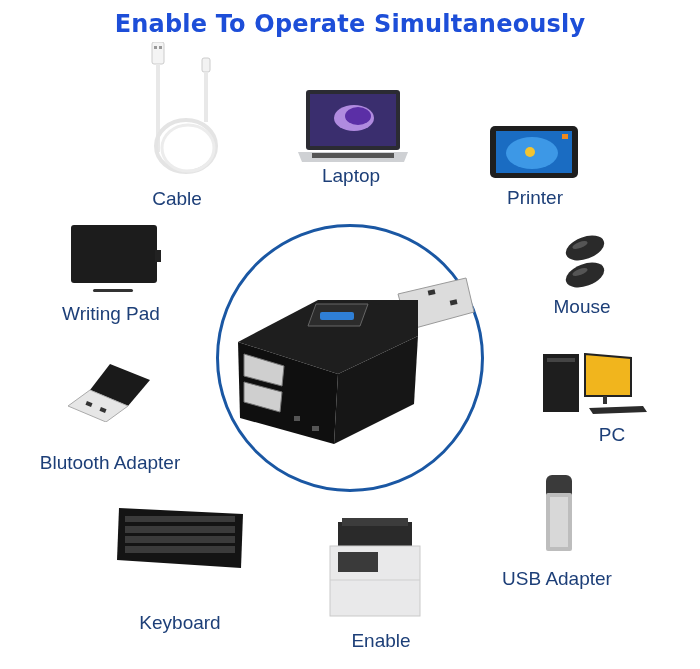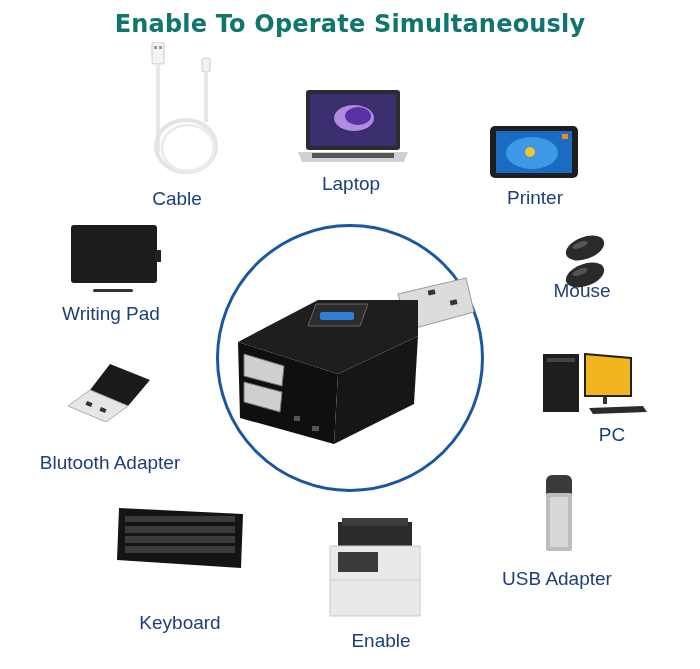--- a/index.html
+++ b/index.html
@@ -1,17 +1,17 @@
 <!DOCTYPE html>
 <html><head>
 <meta charset="utf-8">
 <style>
   html, body { margin:0; padding:0; background:#fff; }
   body { width:700px; height:669px; position:relative; overflow:hidden; font-family:"Liberation Sans", sans-serif; }
-  .title { position:absolute; left:0; top:10px; width:700px; text-align:center; font-family:"DejaVu Sans", sans-serif; font-weight:bold; font-size:24px; color:#0f766e; letter-spacing:0.2px; }
+  .title { position:absolute; left:0; top:10px; width:700px; text-align:center; font-family:"DejaVu Sans", sans-serif; font-weight:bold; font-size:24px; color:#1d4ed8; letter-spacing:0.2px; }
   .label { position:absolute; font-size:19px; color:#1d3f78; white-space:nowrap; transform:translateX(-50%); }
   .item { position:absolute; }
   .circle { position:absolute; left:216px; top:224px; width:262px; height:262px; border:3px solid #1a57a3; border-radius:50%; background:#fff; }
 </style>
 </head>
 <body>
 
 <div class="title">Enable To Operate Simultaneously</div>
 
 <svg class="item" style="left:140px;top:42px" width="90" height="140" viewBox="0 0 90 140">
@@ -27,21 +27,21 @@
 <div class="label" style="left:177px;top:188px">Cable</div>
 
 <svg class="item" style="left:296px;top:88px" width="114" height="82" viewBox="0 0 114 82">
   <rect x="10" y="2" width="94" height="60" rx="3" fill="#2b2b33"></rect>
   <rect x="14" y="6" width="86" height="52" fill="#3a2e6e"></rect>
   <ellipse cx="58" cy="30" rx="20" ry="13" fill="#b08bdf"></ellipse>
   <ellipse cx="62" cy="28" rx="13" ry="9" fill="#5b2fa6"></ellipse>
   <path d="M2 64 H112 L108 74 H6 Z" fill="#cfd1d4"></path>
   <rect x="16" y="65" width="82" height="5" fill="#555"></rect>
 </svg>
-<div class="label" style="left:351px;top:173px">Laptop</div>
+<div class="label" style="left:351px;top:165px">Laptop</div>
 
 <svg class="item" style="left:490px;top:126px" width="88" height="52" viewBox="0 0 88 52">
   <rect x="0" y="0" width="88" height="52" rx="5" fill="#1e1e1e"></rect>
   <rect x="6" y="5" width="76" height="42" fill="#1a6cc2"></rect>
   <ellipse cx="42" cy="27" rx="26" ry="16" fill="#3d98e6"></ellipse>
   <circle cx="40" cy="26" r="5" fill="#f3c431"></circle>
   <rect x="72" y="8" width="6" height="5" fill="#f08a1f"></rect>
 </svg>
 <div class="label" style="left:535px;top:187px">Printer</div>
 
@@ -51,21 +51,21 @@
   <rect x="22" y="64" width="40" height="3" rx="1.5" fill="#333"></rect>
 </svg>
 <div class="label" style="left:111px;top:303px">Writing Pad</div>
 
 <svg class="item" style="left:560px;top:234px" width="50" height="58" viewBox="0 0 50 58">
   <ellipse cx="25" cy="14" rx="20" ry="11" fill="#2a2a2a" transform="rotate(-20 25 14)"></ellipse>
   <ellipse cx="25" cy="41" rx="20" ry="11" fill="#2a2a2a" transform="rotate(-20 25 41)"></ellipse>
   <ellipse cx="20" cy="11" rx="8" ry="3" fill="#555" transform="rotate(-20 20 11)"></ellipse>
   <ellipse cx="20" cy="38" rx="8" ry="3" fill="#555" transform="rotate(-20 20 38)"></ellipse>
 </svg>
-<div class="label" style="left:582px;top:280px">Mouse</div>
+<div class="label" style="left:582px;top:296px">Mouse</div>
 
 <svg class="item" style="left:66px;top:358px" width="92" height="64" viewBox="0 0 92 64">
   <path d="M44 6 L84 22 L62 48 L24 32 Z" fill="#1a1a1a"></path>
   <path d="M24 32 L62 48 L40 64 L2 48 Z" fill="#e6e6e6" stroke="#aaa"></path>
   <rect x="20" y="44" width="6" height="4" fill="#333" transform="rotate(22 23 46)"></rect>
   <rect x="34" y="50" width="6" height="4" fill="#333" transform="rotate(22 37 52)"></rect>
 </svg>
 <div class="label" style="left:110px;top:452px">Blutooth  Adapter</div>
 
 <svg class="item" style="left:543px;top:352px" width="106" height="66" viewBox="0 0 106 66">

